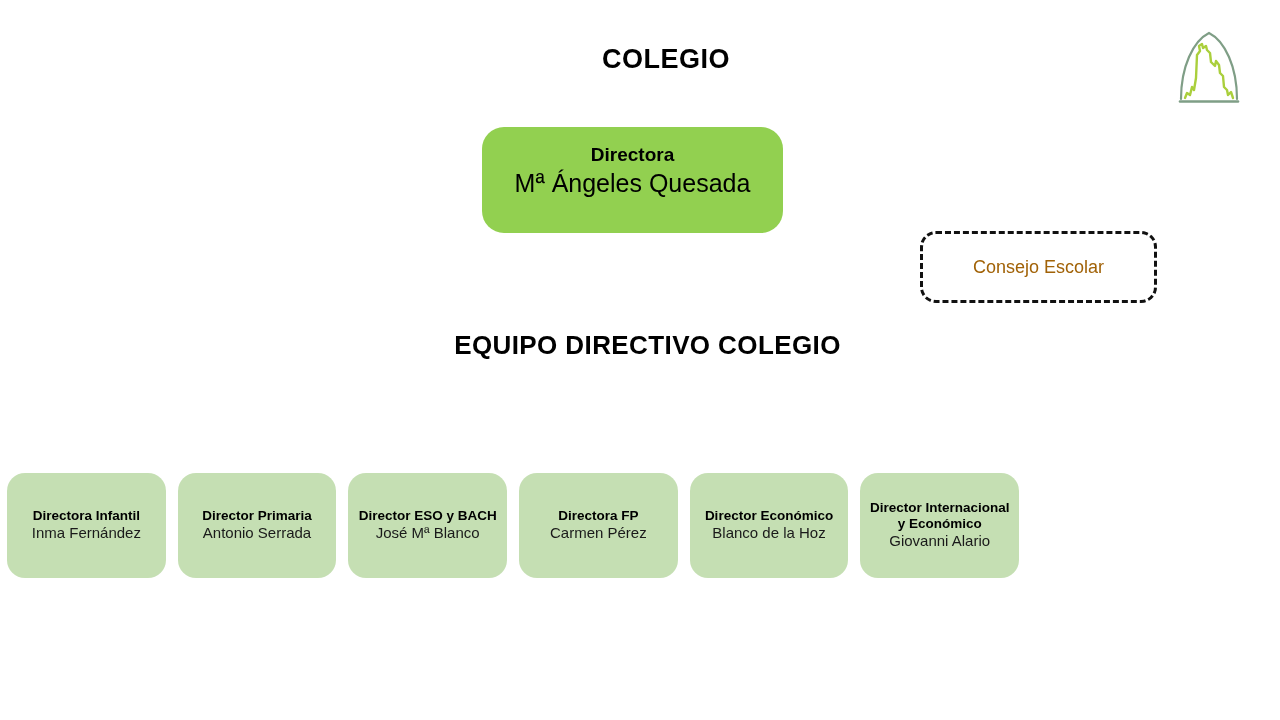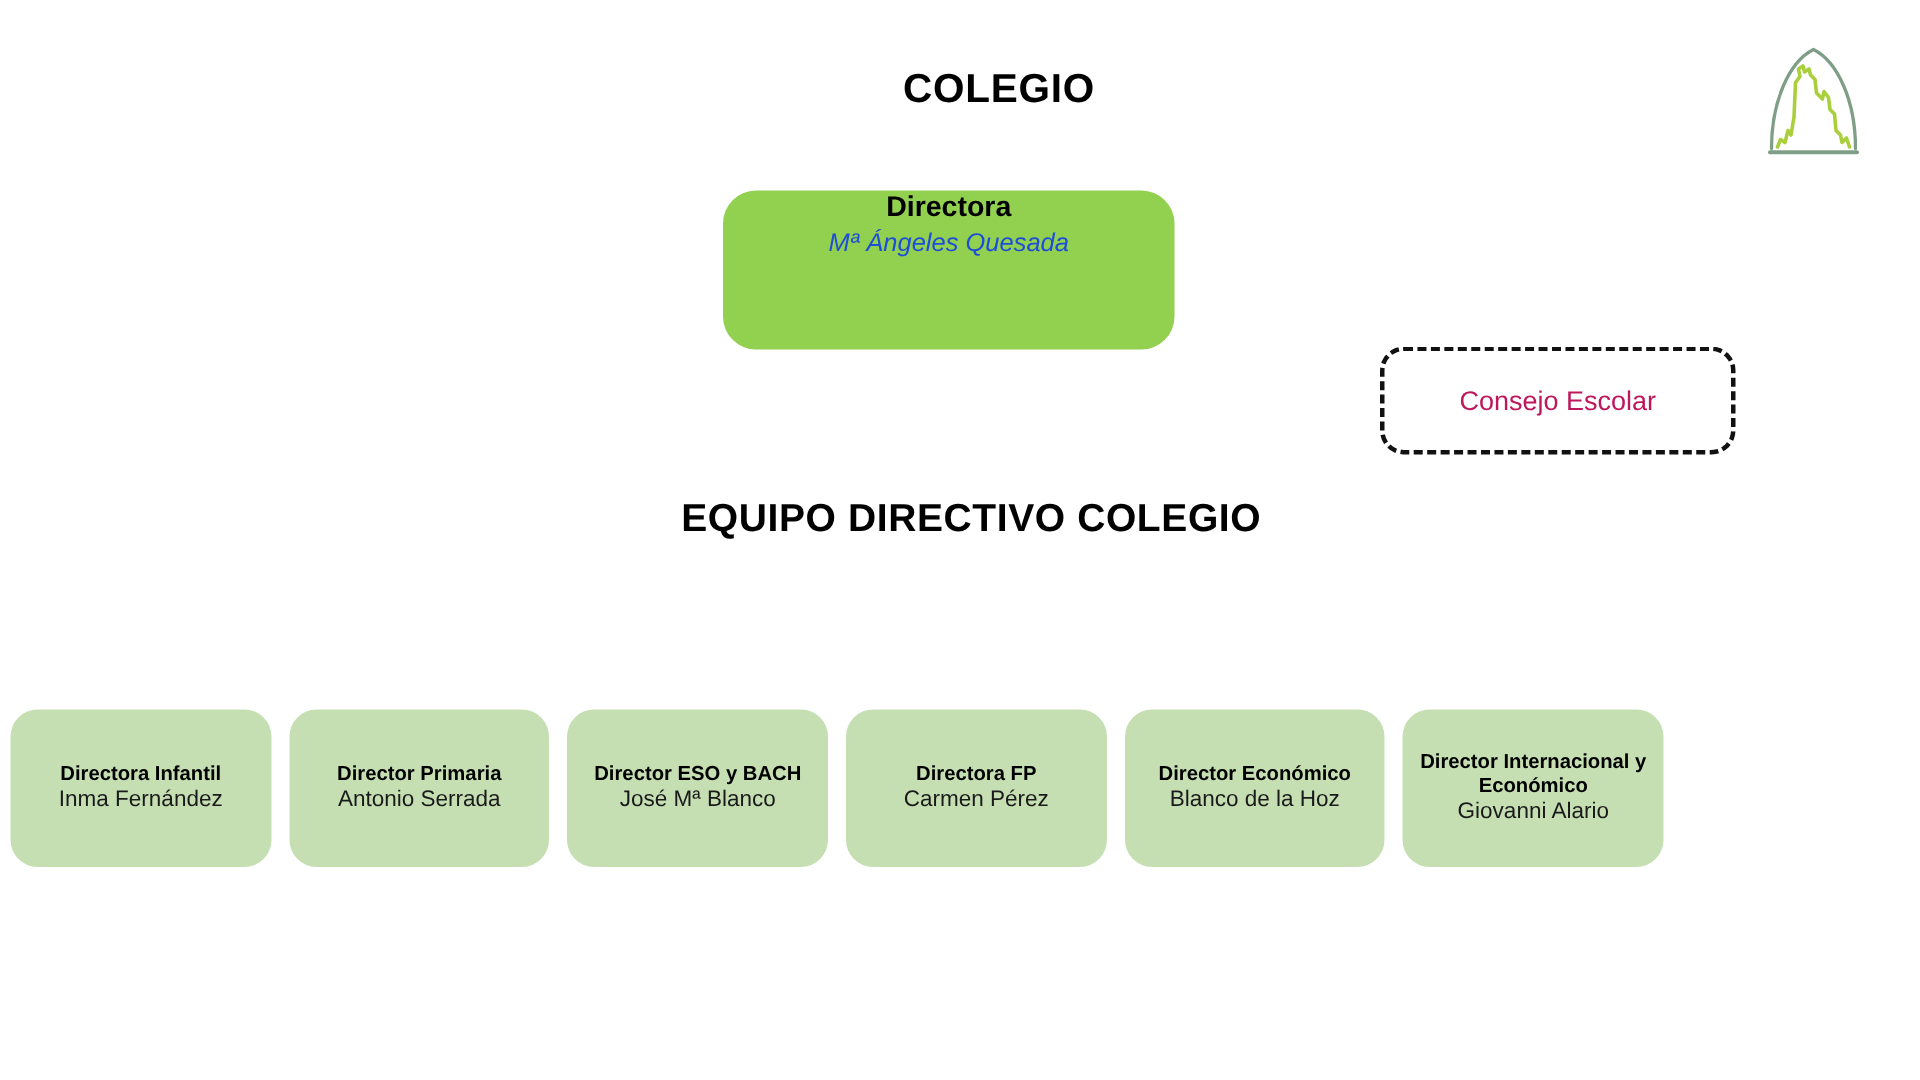--- a/index.html
+++ b/index.html
@@ -44,75 +44,75 @@
   
   .director-box {
     position: absolute;
     left: 482px;
     top: 127px;
     width: 301px;
     height: 106px;
     background: #92d050;
     border-radius: 22px;
     box-sizing: border-box;
+    padding-top: 16px;
     text-align: center;
   }
   .director-role {
     font-size: 19px;
     font-weight: bold;
     line-height: 1.25;
     color: #000000;
   }
   .director-name {
-    font-size: 17px;
+    font-size: 25px;
     font-weight: normal;
     line-height: 1.3;
-    color: #1d4ed8;
-    font-style: italic;
+    color: #000000;
   }
 
   
   .council-box {
     position: absolute;
     left: 920px;
     top: 231px;
     width: 237px;
     height: 72px;
     border: 3px dashed #111111;
     border-radius: 16px;
     box-sizing: border-box;
     display: flex;
     align-items: center;
     justify-content: center;
     background: transparent;
   }
   .council-label {
     font-size: 18px;
-    color: #be185d;
+    color: #a16207;
   }
 
   
   .section-heading {
     position: absolute;
     left: 0;
     top: 330px;
     width: 1295px;
     text-align: center;
     font-size: 26px;
     font-weight: bold;
     letter-spacing: 0.4px;
     color: #000000;
   }
 
   
   .team-row {
     position: absolute;
     left: 7px;
     top: 473px;
-    width: 1102px;
+    width: 1012px;
     height: 105px;
     display: flex;
     gap: 12px;
   }
   .team-card {
     flex: 1 1 0;
     background: #c5dfb3;
     border-radius: 18px;
     box-sizing: border-box;
     display: flex;

